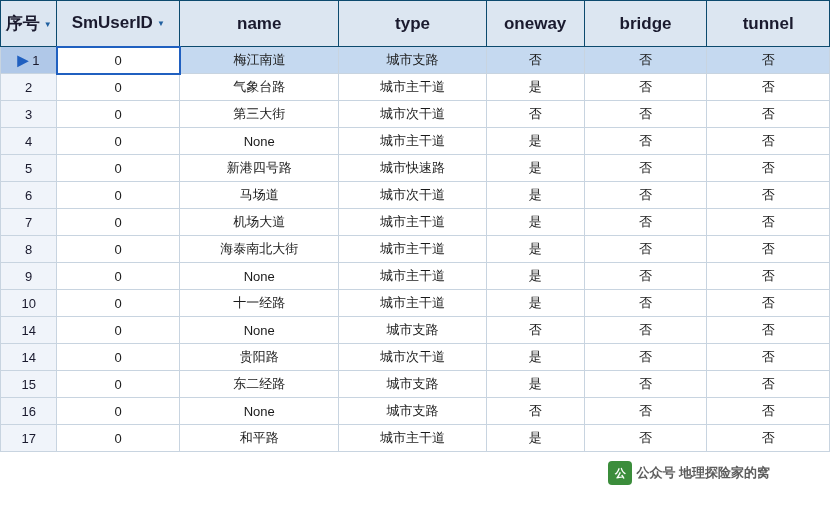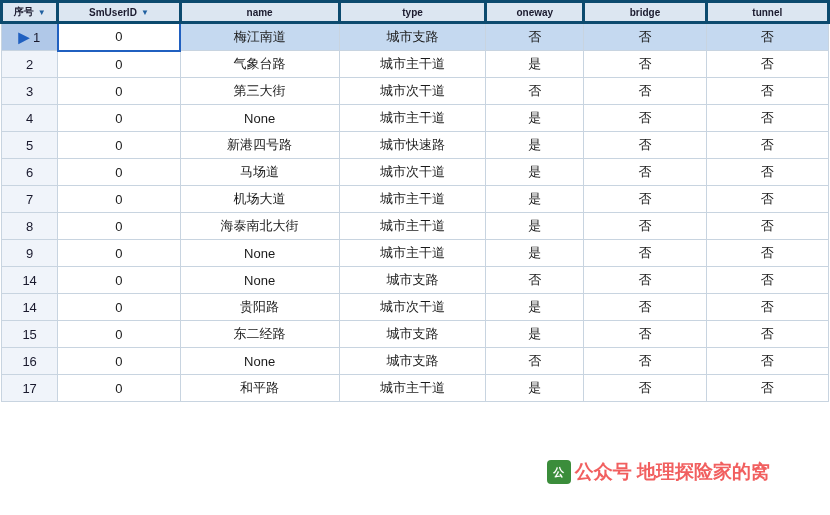--- a/index.html
+++ b/index.html
@@ -28,26 +28,26 @@
       border-collapse: collapse;
       width: 100%;
       table-layout: fixed;
     }
 
     thead tr {
       background: #dce6f1;
     }
 
     thead th {
-      border: 3px solid #0c4a6e;
-      padding: 2px 4px;
+      border: 1px solid #0c4a6e;
+      padding: 11px 4px;
       text-align: center;
       font-weight: bold;
       color: #1a1a2e;
-      font-size: 10px;
+      font-size: 17px;
       position: relative;
       user-select: none;
     }
 
     thead th.has-filter::after {
       content: '▼';
       font-size: 8px;
       color: #2060a0;
       margin-left: 4px;
       vertical-align: middle;
@@ -117,22 +117,22 @@
       border-radius: 4px;
       display: flex;
       align-items: center;
       justify-content: center;
       color: #fff;
       font-size: 11px;
       font-weight: bold;
     }
 
     .watermark-text {
-      color: #ef4444;
-      font-size: 19px;
+      color: #404040;
+      font-size: 13px;
       font-weight: bold;
     }
   </style>
 </head>
 <body>
 
 <div class="table-container">
   <table>
     <colgroup>
       <col class="seq-col">
@@ -230,20 +230,29 @@
         <tr>
           <td class="seq">9</td>
           <td>0</td>
           <td>None</td>
           <td>城市主干道</td>
           <td>是</td>
           <td>否</td>
           <td>否</td>
         </tr>
         <tr>
+          <td class="seq">10</td>
+          <td>0</td>
+          <td>十一经路</td>
+          <td>城市主干道</td>
+          <td>是</td>
+          <td>否</td>
+          <td>否</td>
+        </tr>
+        <tr>
           <td class="seq">14</td>
           <td>0</td>
           <td>None</td>
           <td>城市支路</td>
           <td>否</td>
           <td>否</td>
           <td>否</td>
         </tr>
         <tr>
           <td class="seq">14</td>

